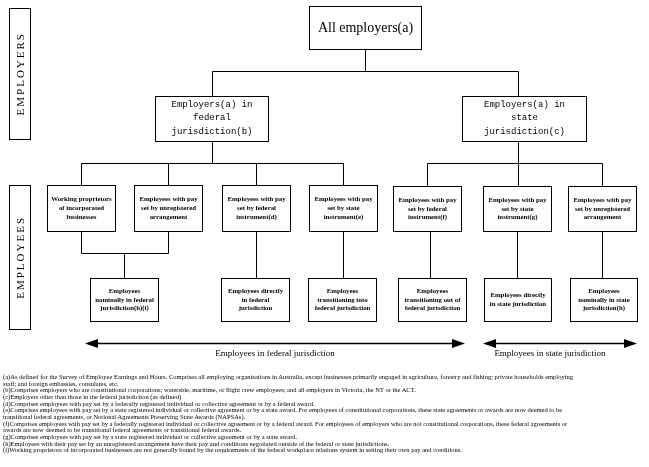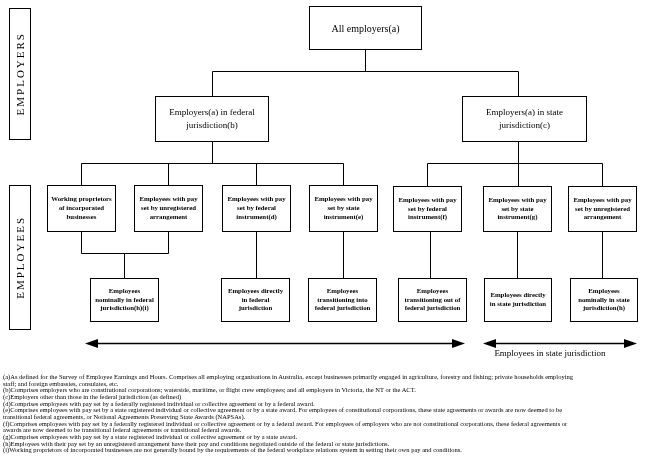--- a/index.html
+++ b/index.html
@@ -9,22 +9,22 @@
   }
   .box {
     position:absolute; box-sizing:border-box; border:1px solid #000; background:#fff;
     display:flex; align-items:center; justify-content:center; text-align:center;
   }
   .vbox { width:22px; }
   .vlabel {
     writing-mode:vertical-rl; transform:rotate(180deg);
     font-size:11px; letter-spacing:2px; white-space:nowrap;
   }
-  .lvl1 { font-size:10px; }
-  .lvl2 { font-size:9px; line-height:1.5; padding:0 5px; }
+  .lvl1 { font-size:14px; }
+  .lvl2 { font-size:9px; line-height:1.5; padding:0 5px;font-family:Liberation Mono, monospace; }
   .lvl3, .lvl4 { font-size:6.8px; font-weight:bold; line-height:1.3; padding:0 3px; }
   .extent-label { position:absolute; text-align:center; font-size:9px; }
   .svg-overlay { position:absolute; left:0; top:0; }
   .footnotes { position:absolute; left:3px; top:374px; width:645px; font-size:6.5px; line-height:6.65px; }
   .footnotes div { white-space:nowrap; }
 </style>
 </head>
 <body>
 
 <div class="canvas">
@@ -102,20 +102,21 @@
   <div class="box lvl4" style="left:398px;top:278px;width:69px;height:44px;">
     <span>Employees transitioning out of federal jurisdiction</span>
   </div>
   <div class="box lvl4" style="left:484px;top:278px;width:68px;height:44px;">
     <span>Employees directly in state jurisdiction</span>
   </div>
   <div class="box lvl4" style="left:570px;top:278px;width:68px;height:44px;">
     <span>Employees nominally in state jurisdiction(h)</span>
   </div>
 
+  <div class="extent-label" style="left:160px;top:348px;width:230px;">Employees in federal jurisdiction</div>
   <div class="extent-label" style="left:490px;top:348px;width:120px;">Employees in state jurisdiction</div>
 
   <div class="footnotes">
     <div>(a)As defined for the Survey of Employee Earnings and Hours. Comprises all employing organisations in Australia, except businesses primarily engaged in agriculture, forestry and fishing; private households employing</div>
     <div>staff; and foreign embassies, consulates, etc.</div>
     <div>(b)Comprises employers who are constitutional corporations; waterside, maritime, or flight crew employees; and all employers in Victoria, the NT or the ACT.</div>
     <div>(c)Employers other than those in the federal jurisdiction (as defined)</div>
     <div>(d)Comprises employees with pay set by a federally registered individual or collective agreement or by a federal award.</div>
     <div>(e)Comprises employees with pay set by a state registered individual or collective agreement or by a state award. For employees of constitutional corporations, these state agreements or awards are now deemed to be</div>
     <div>transitional federal agreements, or Notional Agreements Preserving State Awards (NAPSAs).</div>

